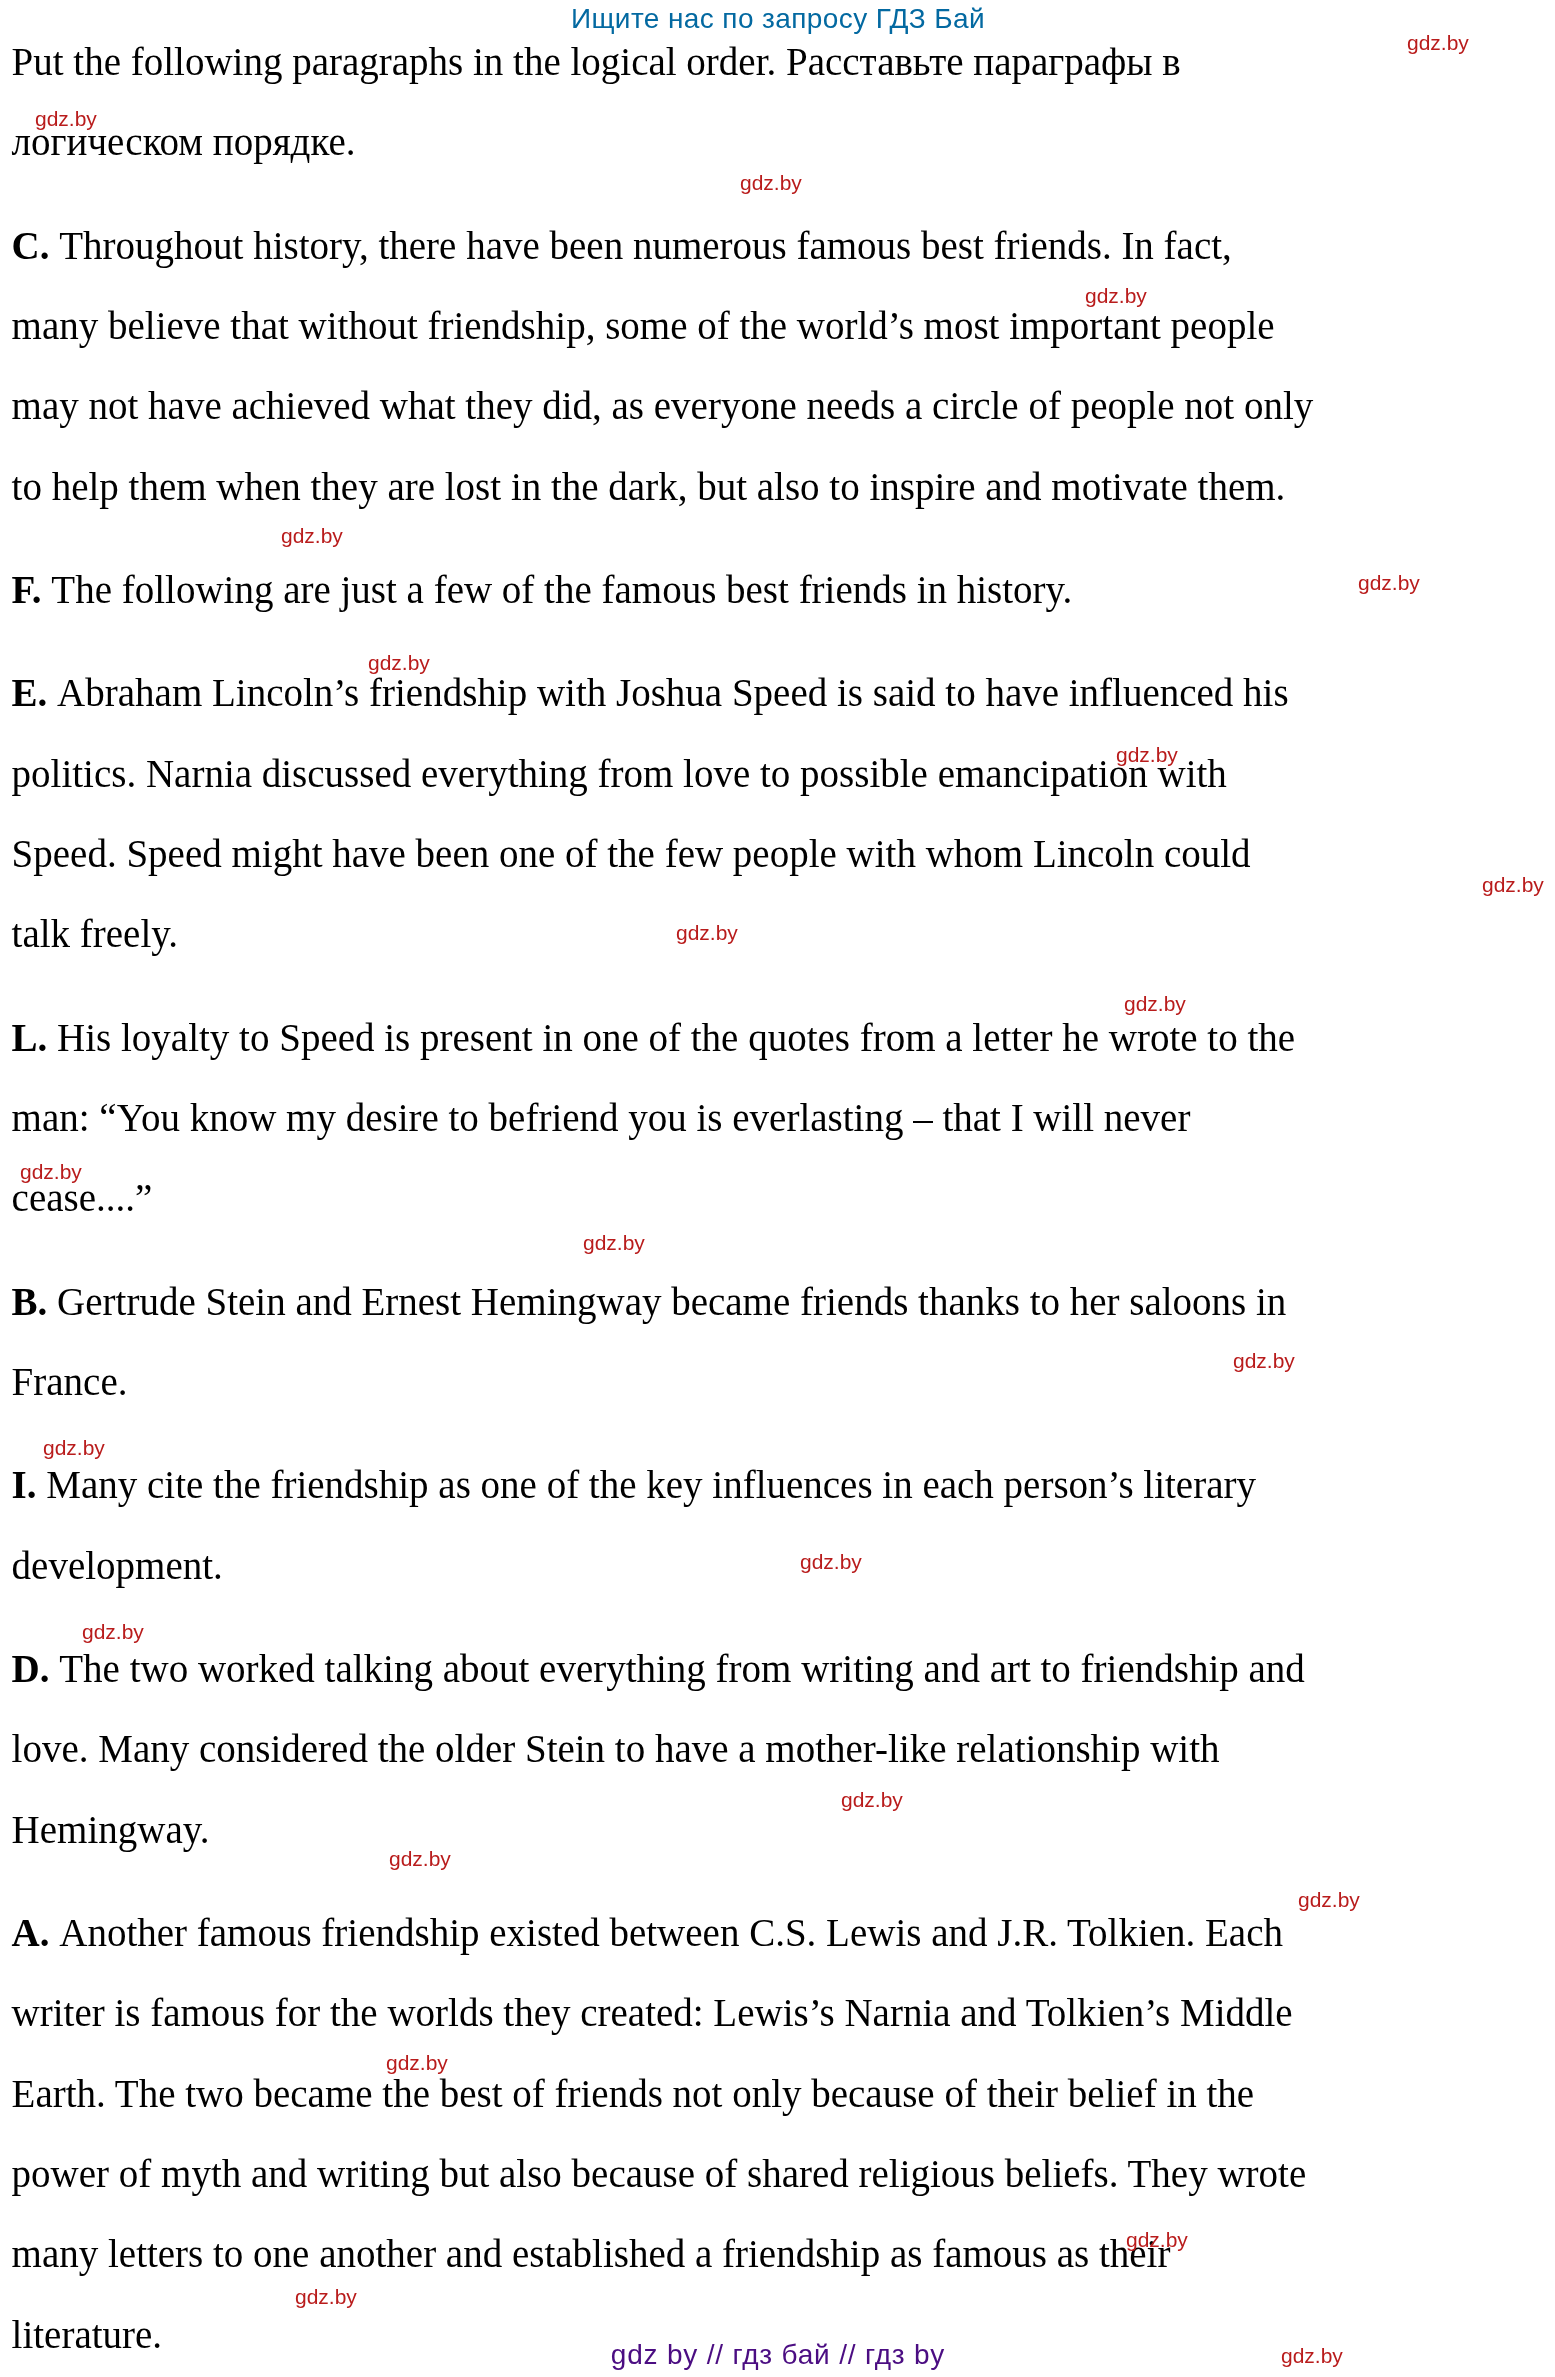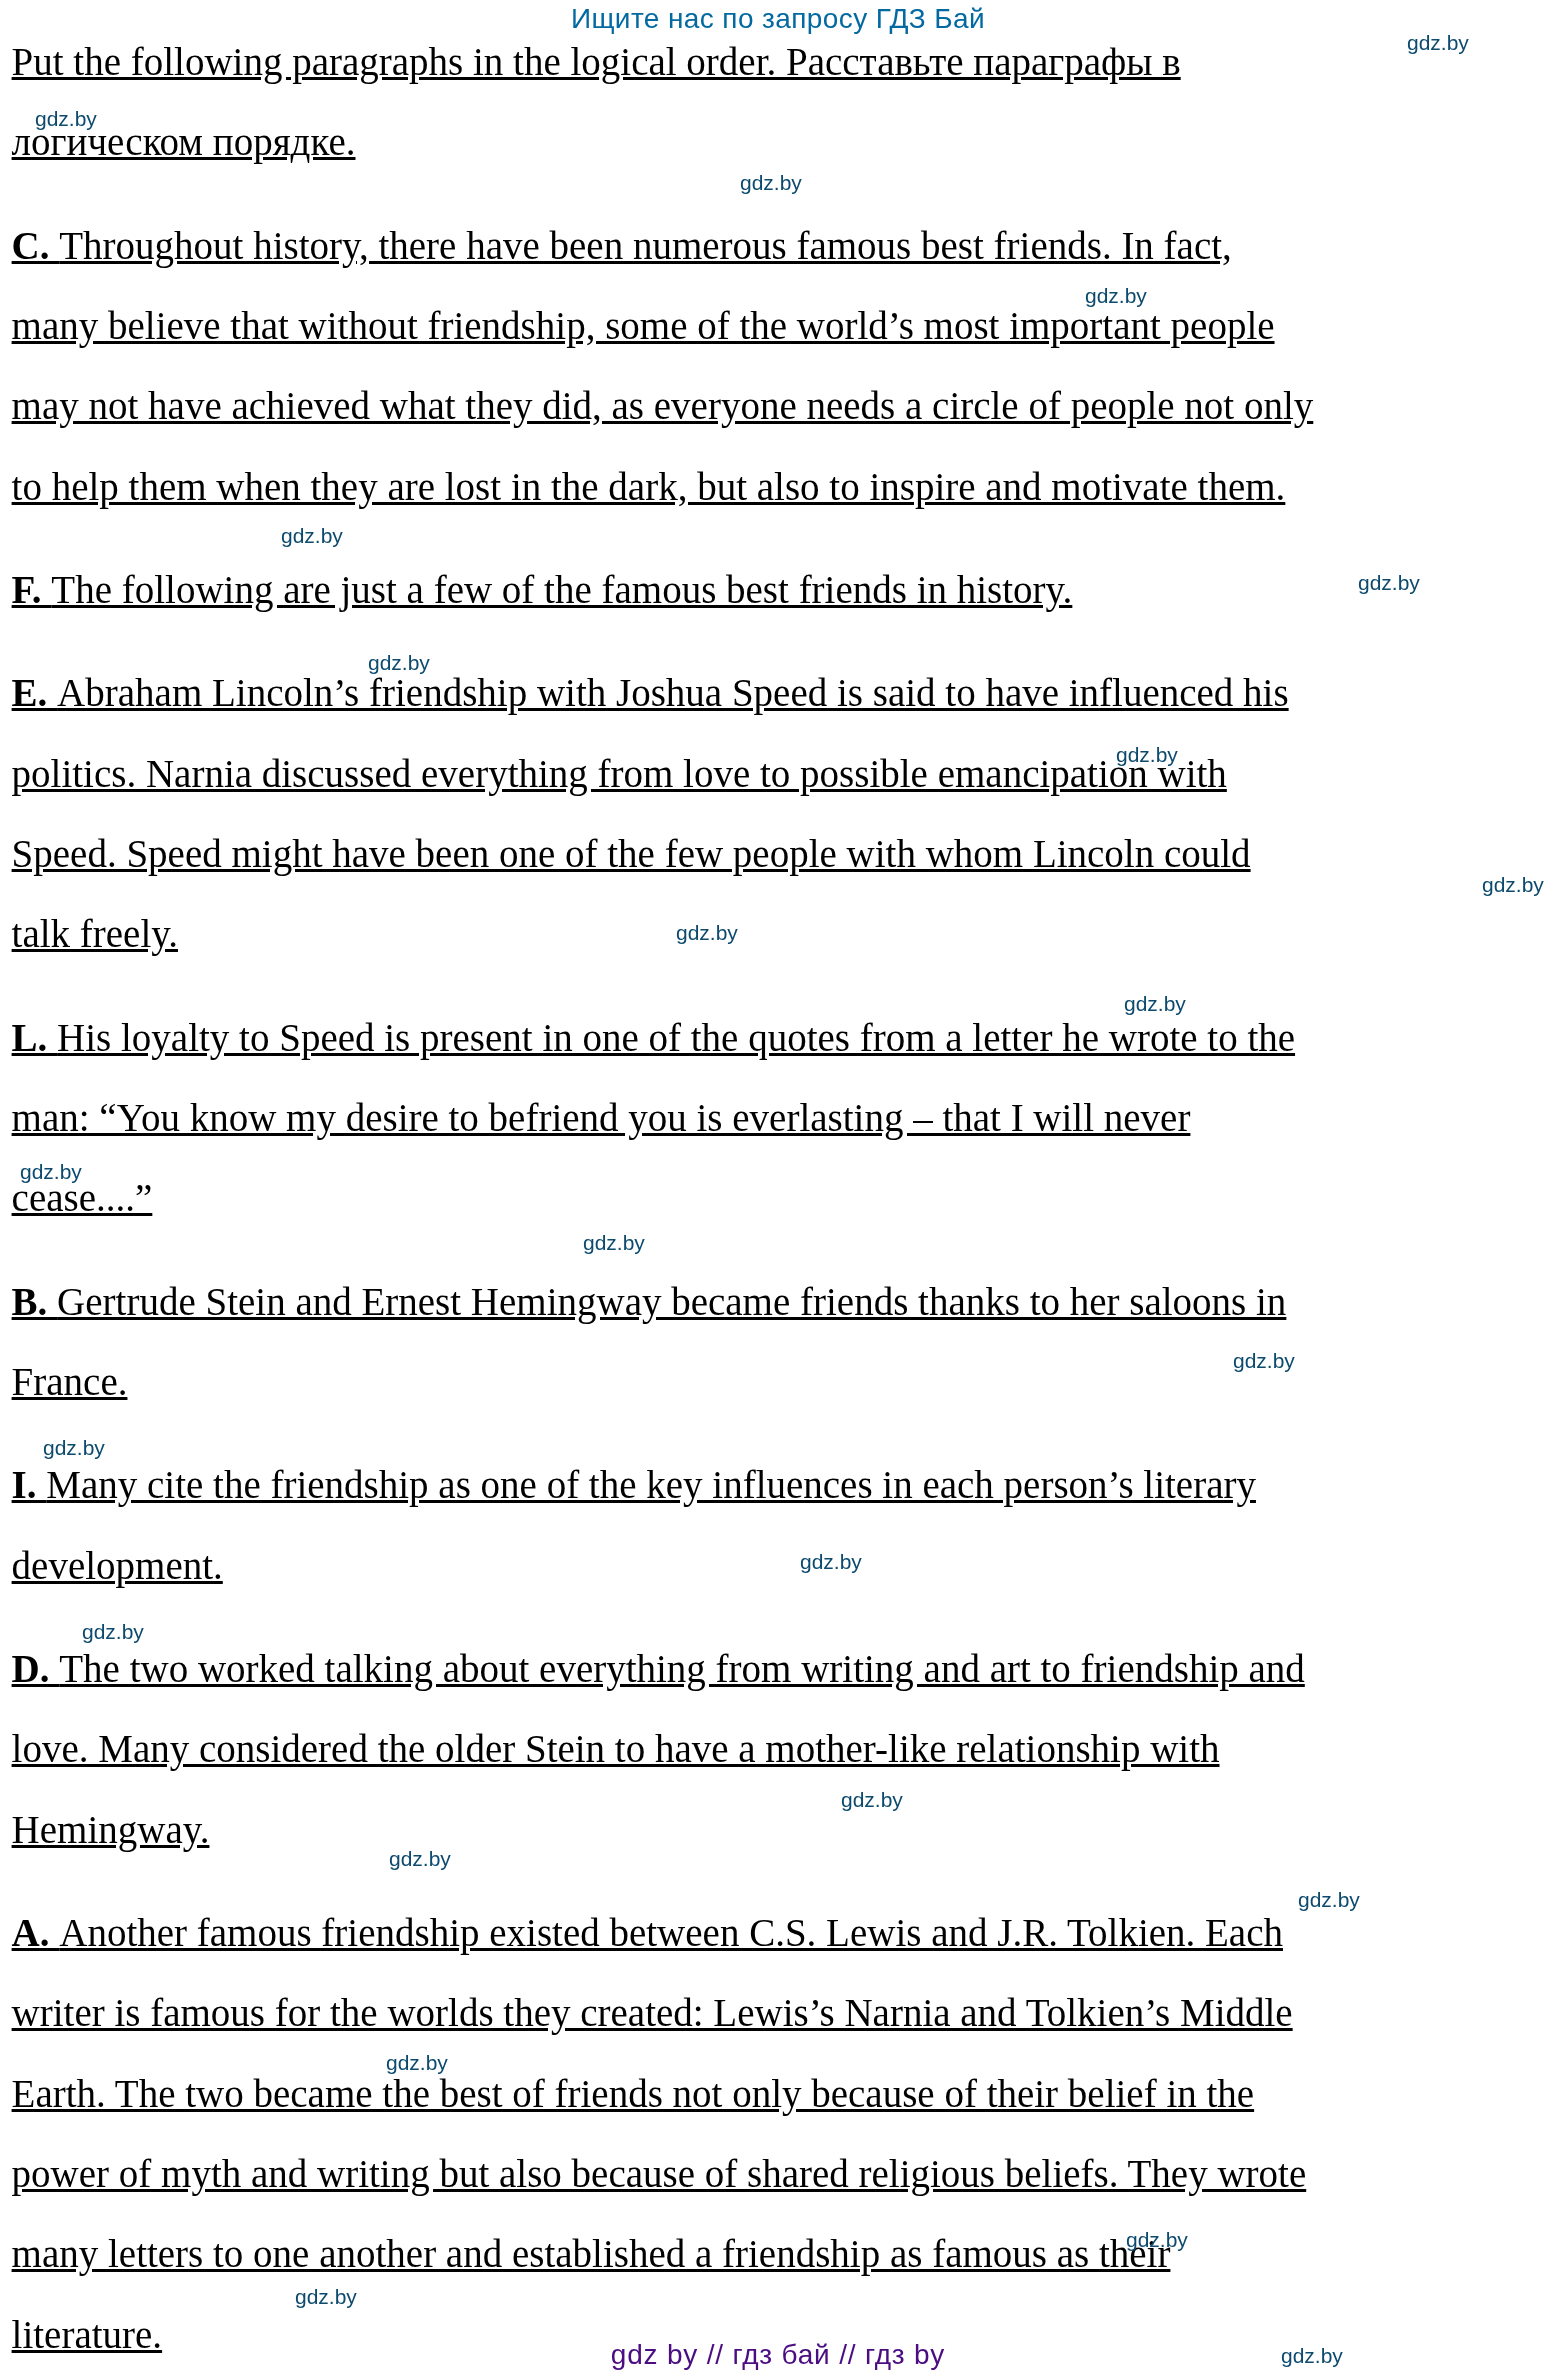--- a/index.html
+++ b/index.html
@@ -26,32 +26,31 @@
   .content {
     position: absolute;
     top: 22px;
     left: 11.6px;
     width: 1535px;
   }
   .para {
     margin: 0 0 23px 0;
     font-size: 39px;
     line-height: 2.06;
-    text-decoration: underline;
   }
   .para .line {
     display: block;
     white-space: nowrap;
   }
   .para .letter { font-weight: 700; }
   .watermark {
     position: absolute;
     font-family: "Liberation Sans", sans-serif;
     font-size: 21px;
-    color: #0c4a6e;
+    color: #b91c1c;
     white-space: nowrap;
   }
   .site-footer {
     position: absolute;
     top: 2339px;
     left: 0;
     width: 100%;
     text-align: center;
     font-family: "Liberation Sans", sans-serif;
     font-size: 28px;

